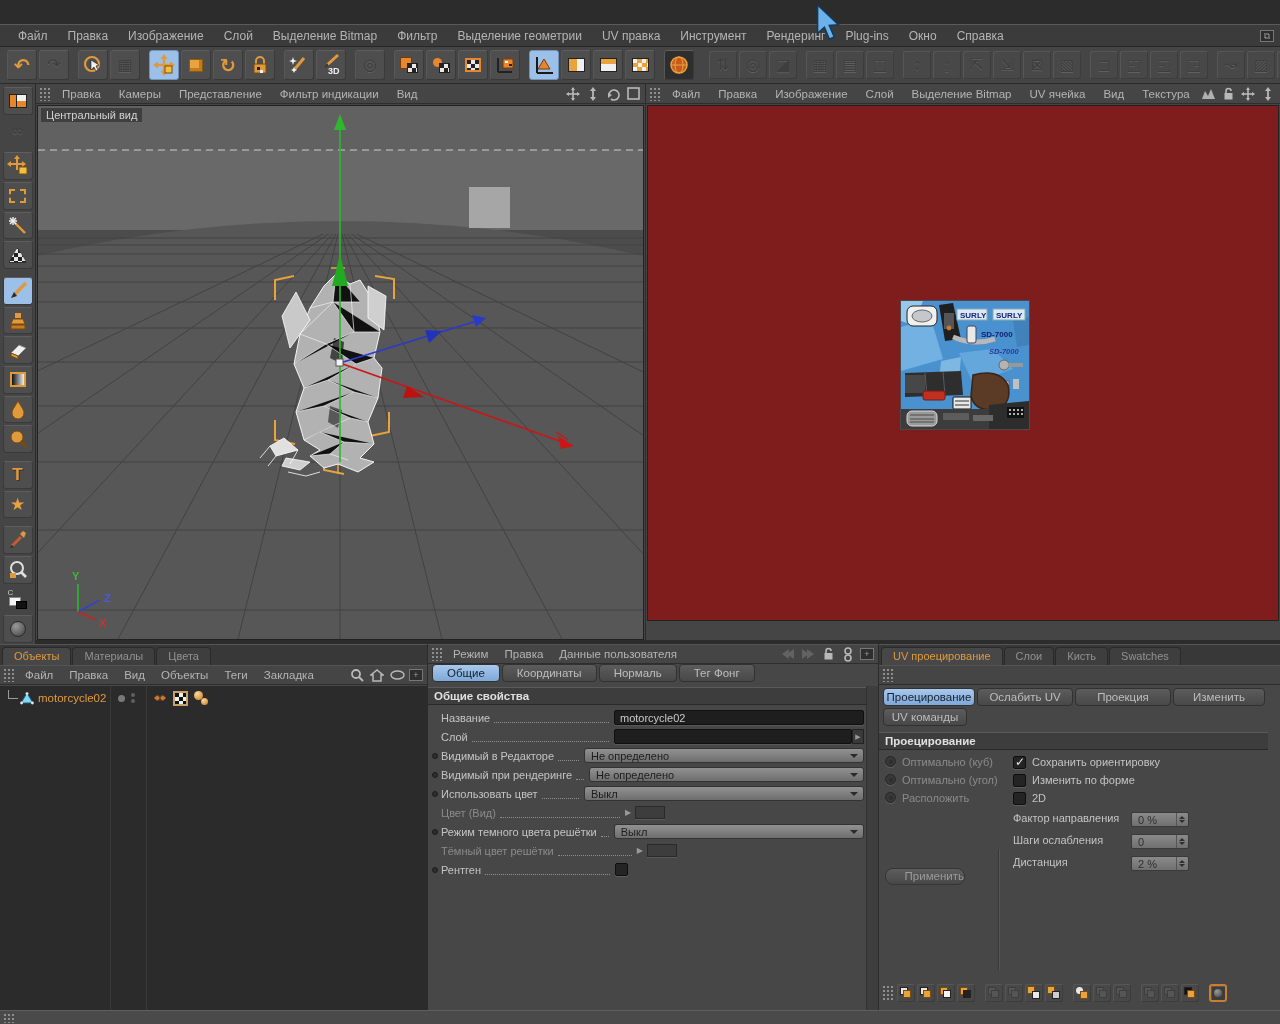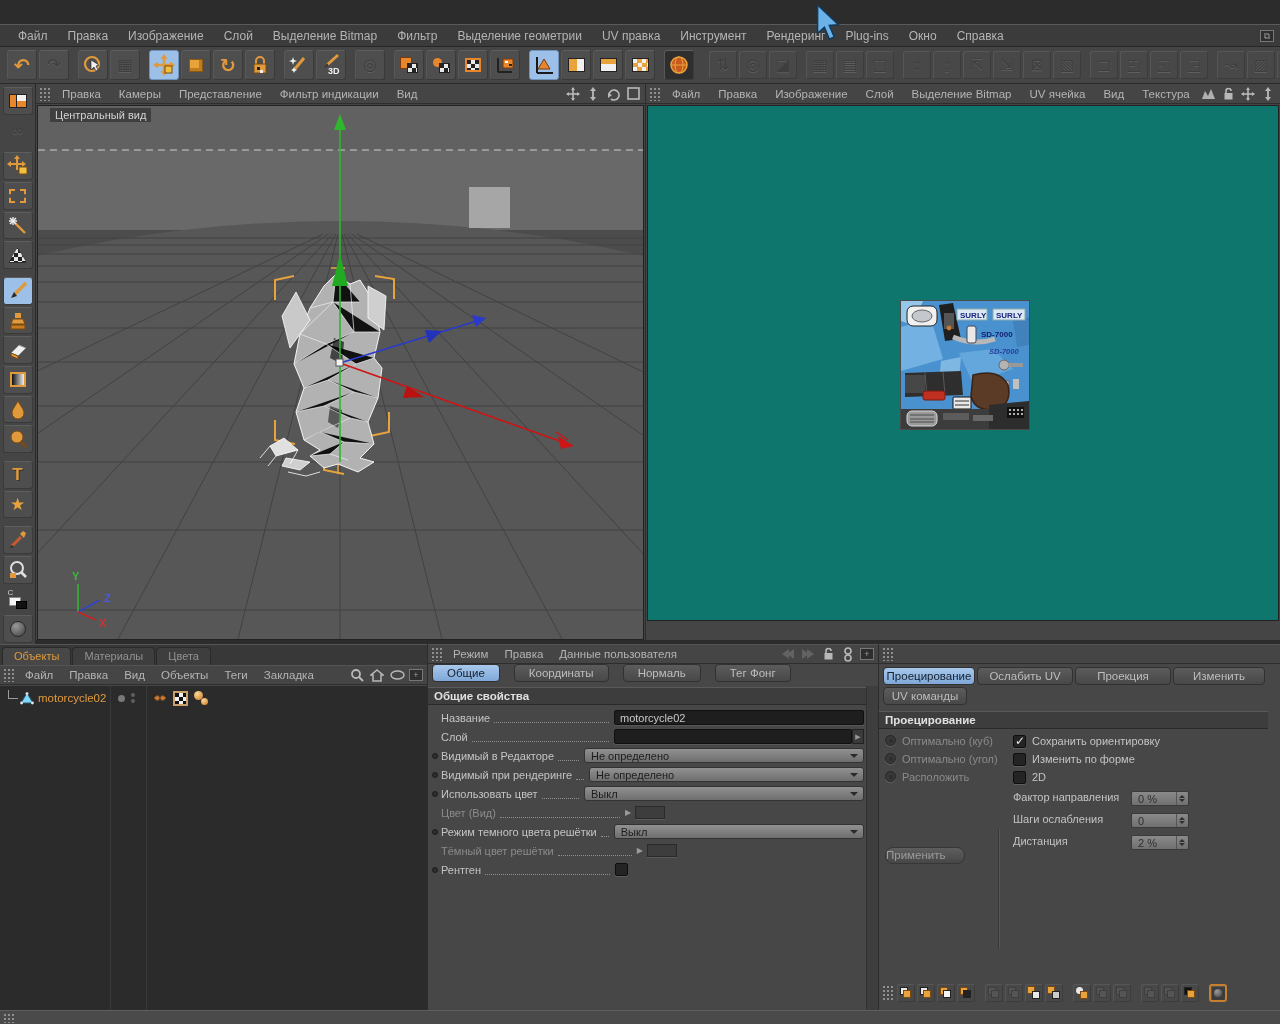--- a/index.html
+++ b/index.html
@@ -55,25 +55,25 @@
   .v-btn.sel { background:#9cc0e8; }
   .v-btn.flat { background:#454545; border-color:#454545; }
   .v-sep { height:6px; }
 
   
   #viewport { position:absolute; left:36px; top:84px; width:609px; height:556px; background:#454545; }
   .panel-menu { height:20px; background:#454545; border-bottom:1px solid #2e2e2e; display:flex; align-items:center; }
   .panel-menu .menu-item { font-size:11.5px; padding:0 9px; }
   .pm-icons { margin-left:auto; display:flex; align-items:center; gap:4px; padding-right:4px; }
   #vp-canvas { position:absolute; left:1px; top:21px; width:607px; height:535px; background:#646464; border:1px solid #222; }
-  .vp-label { position:absolute; left:12px; top:2px; background:#3f3f3f; color:#d2d2d2; padding:1px 5px; font-size:11px; }
+  .vp-label { position:absolute; left:3px; top:2px; background:#3f3f3f; color:#d2d2d2; padding:1px 5px; font-size:11px; }
 
   
   #texview { position:absolute; left:646px; top:84px; width:634px; height:556px; background:#454545; }
-  #tex-canvas { position:absolute; left:1px; top:21px; width:632px; height:516px; background:#0f766e; border:1px solid #222; }
+  #tex-canvas { position:absolute; left:1px; top:21px; width:632px; height:516px; background:#7f1d1d; border:1px solid #222; }
   #tex-status { position:absolute; left:0; top:538px; width:634px; height:18px; background:#454545;
     border-top:1px solid #2e2e2e; display:flex; align-items:center; padding-left:8px; color:#b8b8b8; }
   #texture-img { position:absolute; left:253px; top:195px; width:128px; height:128px; outline:1px solid #4a4a4a; }
 
   
   .tabs-row { height:21px; display:flex; align-items:flex-end; background:#383838; padding-left:2px; border-top:1px solid #555; }
   .tab { padding:2px 11px 3px; margin-right:1px; background:#3e3e3e; border:1px solid #2a2a2a; border-bottom:none;
     border-radius:4px 4px 0 0; color:#929292; font-size:11px; }
   .tab.active { background:#474747; color:#e09a3c; }
   .submenu { height:20px; background:#454545; border-top:1px solid #545454; border-bottom:1px solid #2e2e2e;
@@ -89,21 +89,21 @@
   .dotpair { display:flex; flex-direction:column; gap:2px; align-items:center; }
   .gdot { width:7px; height:7px; border-radius:50%; background:#787878; }
   .sdot { width:4px; height:4px; border-radius:50%; background:#606060; }
   .uvw-tag { width:15px; height:15px; border:2px solid #c8a06a; background:repeating-conic-gradient(#f0f0f0 0% 25%, #111 0% 50%) 0 0/8px 8px; }
   .mat-tag { position:relative; width:16px; height:16px; }
   .mat-tag i { position:absolute; border-radius:50%; background:radial-gradient(circle at 35% 30%,#f8d8a0,#d07818); }
 
   #attrs { position:absolute; left:428px; top:644px; width:450px; height:366px; background:#474747; }
   .attr-scroll { position:absolute; right:0; top:42px; width:12px; height:324px; background:#3e3e3e; border-left:1px solid #313131; }
   .obj-title { display:flex; align-items:center; height:22px; padding-left:6px; color:#c8c8c8; font-size:11.5px; }
-  .atabs { display:flex; padding-left:4px; gap:14px; }
+  .atabs { display:flex; padding-left:4px; gap:2px; }
   .atab { padding:2px 14px; background:linear-gradient(#5c5c5c,#484848); border:1px solid #313131; border-radius:4px;
     color:#bdbdbd; font-size:11.5px; }
   .atab.active { background:linear-gradient(#a8c8ec,#7fa8d8); color:#16202e; }
   .section-hd { margin-top:5px; background:#3d3d3d; border-top:1px solid #5a5a5a; border-bottom:1px solid #2a2a2a;
     color:#e0e0e0; font-weight:bold; padding:2px 6px; font-size:11.5px; }
   .arow { display:flex; align-items:center; height:19px; padding:0 14px 0 4px; }
   .bullet { width:6px; height:6px; border-radius:50%; background:#2e2e2e; border:1px solid #1c1c1c; margin-right:3px; flex:none; }
   .nobullet { width:9px; flex:none; }
   .albl { color:#c4c4c4; white-space:nowrap; }
   .albl.dis { color:#8b8b8b; }
@@ -129,21 +129,21 @@
   .radio::after { content:""; position:absolute; left:3px; top:3px; width:4px; height:4px; border-radius:50%; background:#2e2e2e; }
   .uvrow { display:flex; align-items:flex-start; height:18px; }
   .spinf { width:58px; height:15px; background:linear-gradient(#8a8a8a,#707070); border:1px solid #3a3a3a;
     border-radius:2px; color:#2f2f2f; display:flex; align-items:center; padding-left:6px; position:relative; }
   .spin { position:absolute; right:1px; top:0; width:11px; height:13px; border-left:1px solid #555;
     display:flex; flex-direction:column; align-items:center; justify-content:center; }
   .spin b { border:3px solid rgba(0,0,0,0); display:block; }
   .spin b.up { border-bottom-color:#2e2e2e; margin-bottom:1px; }
   .spin b.dn { border-top-color:#2e2e2e; }
   .apply-btn { width:80px; height:17px; border-radius:8px; background:linear-gradient(#5e5e5e,#474747);
-    border:1px solid #363636; color:#9b9b9b; text-align:left; line-height:15px; font-size:11.5px; }
+    border:1px solid #363636; color:#9b9b9b; text-align:right; line-height:15px; font-size:11.5px; }
   .uvdivider { position:absolute; left:119px; top:100px; width:1px; height:120px; background:#383838; box-shadow:1px 0 0 #565656; }
   .sicon { width:18px; height:18px; margin:0 1px; border-radius:2px; background:#484848;
     box-shadow:inset 1px 1px 0 #565656, inset -1px -1px 0 #3c3c3c; position:relative; }
   .sicon .sq1 { position:absolute; left:3px; top:3px; width:8px; height:8px; background:#e8e8e8; border:1px solid #222; }
   .sicon .sq2 { position:absolute; left:6px; top:6px; width:8px; height:8px; background:#e8a33c; border:1px solid #7a4a10; }
   .sicon.dis .sq1,.sicon.dis .sq2 { background:#555; border-color:#3e3e3e; }
   .sicon.ring { border:2px solid #c87f2e; background:#3c3c3c; border-radius:3px; }
   .sicon.ring::after { content:""; position:absolute; left:3px; top:3px; width:8px; height:8px; border-radius:50%;
     background:radial-gradient(circle at 35% 30%,#999,#444); }
 
@@ -909,20 +909,26 @@
       <span class="bullet"></span>
         <span class="albl">Рентген</span>
       <span class="leader"></span>
       <div class="chk"></div>
       <span style="width:236px"></span>
     </div>
     <div class="attr-scroll"></div>
   </div>
 
   <div id="uvpanel">
+    <div class="tabs-row">
+      <span class="tab active">UV проецирование</span>
+      <span class="tab">Слои</span>
+      <span class="tab">Кисть</span>
+      <span class="tab">Swatches</span>
+    </div>
     <div class="submenu">
       <div class="dots" style="height:14px"></div>
     </div>
     <div style="display:flex;flex-wrap:wrap;gap:2px;padding:3px 4px 1px">
       <span class="uv-btn active" style="width:92px">Проецирование</span>
       <span class="uv-btn" style="width:96px">Ослабить UV</span>
       <span class="uv-btn" style="width:96px">Проекция</span>
       <span class="uv-btn" style="width:92px">Изменить</span>
       <span class="uv-btn" style="width:84px">UV команды</span>
     </div>

